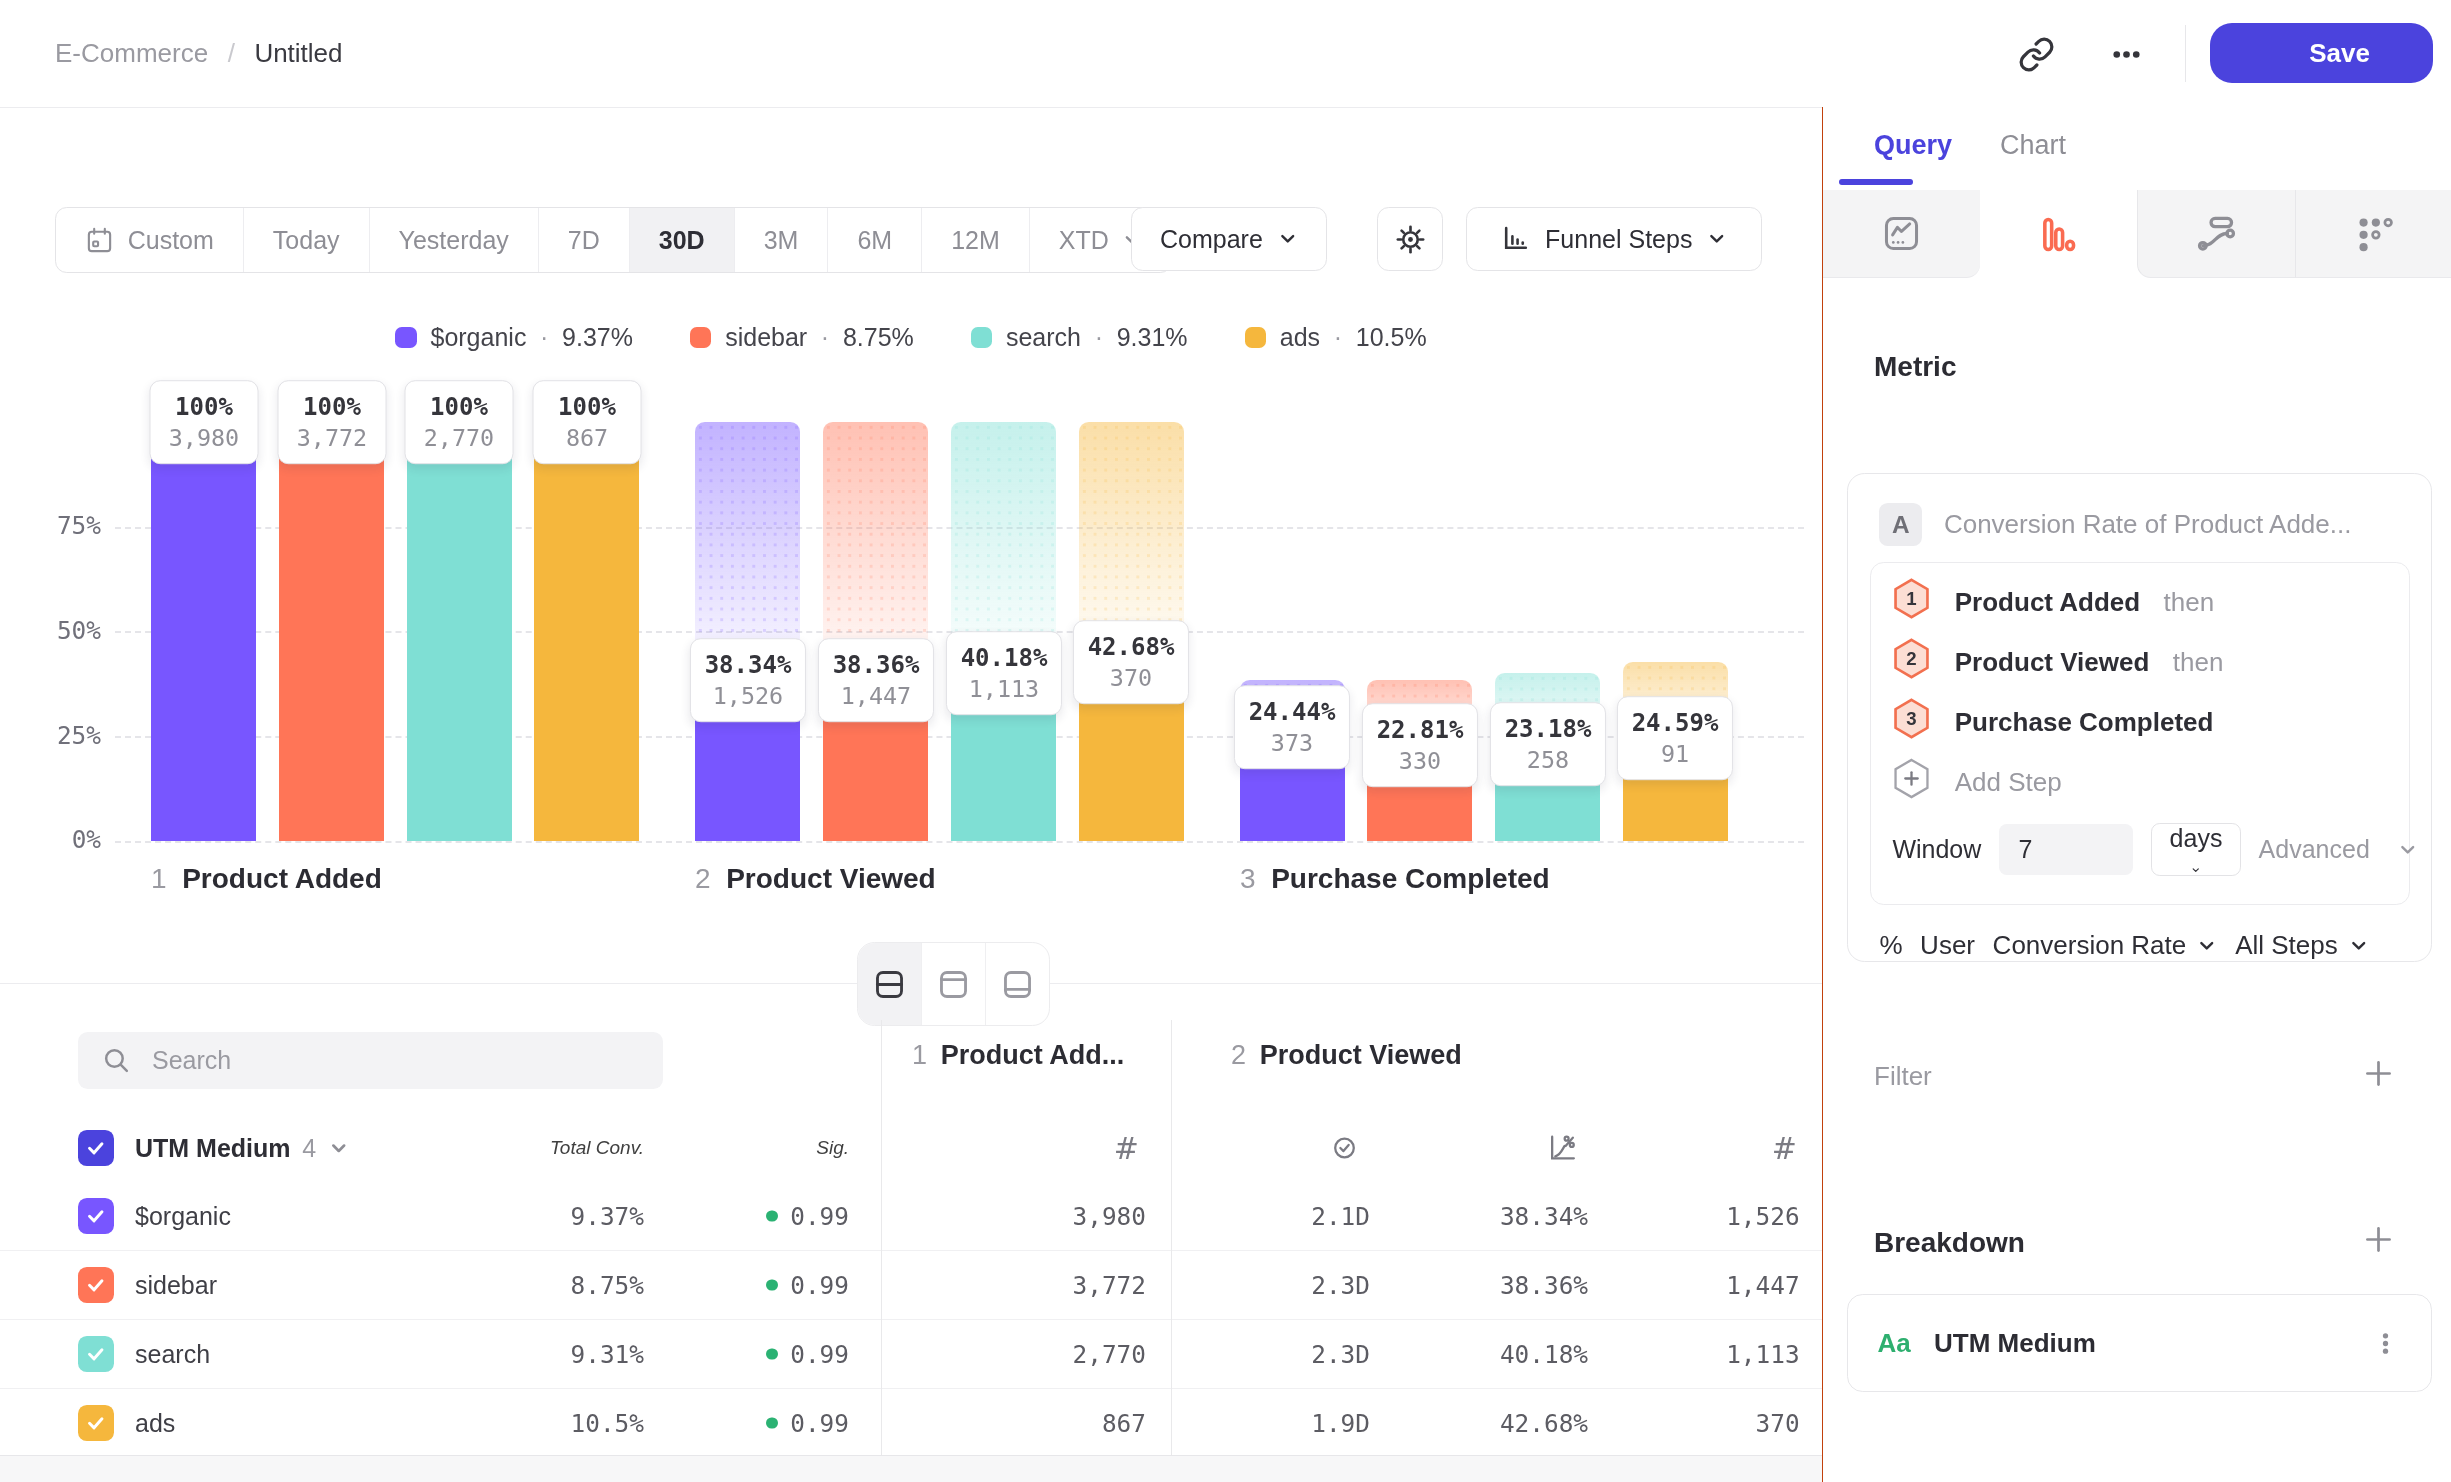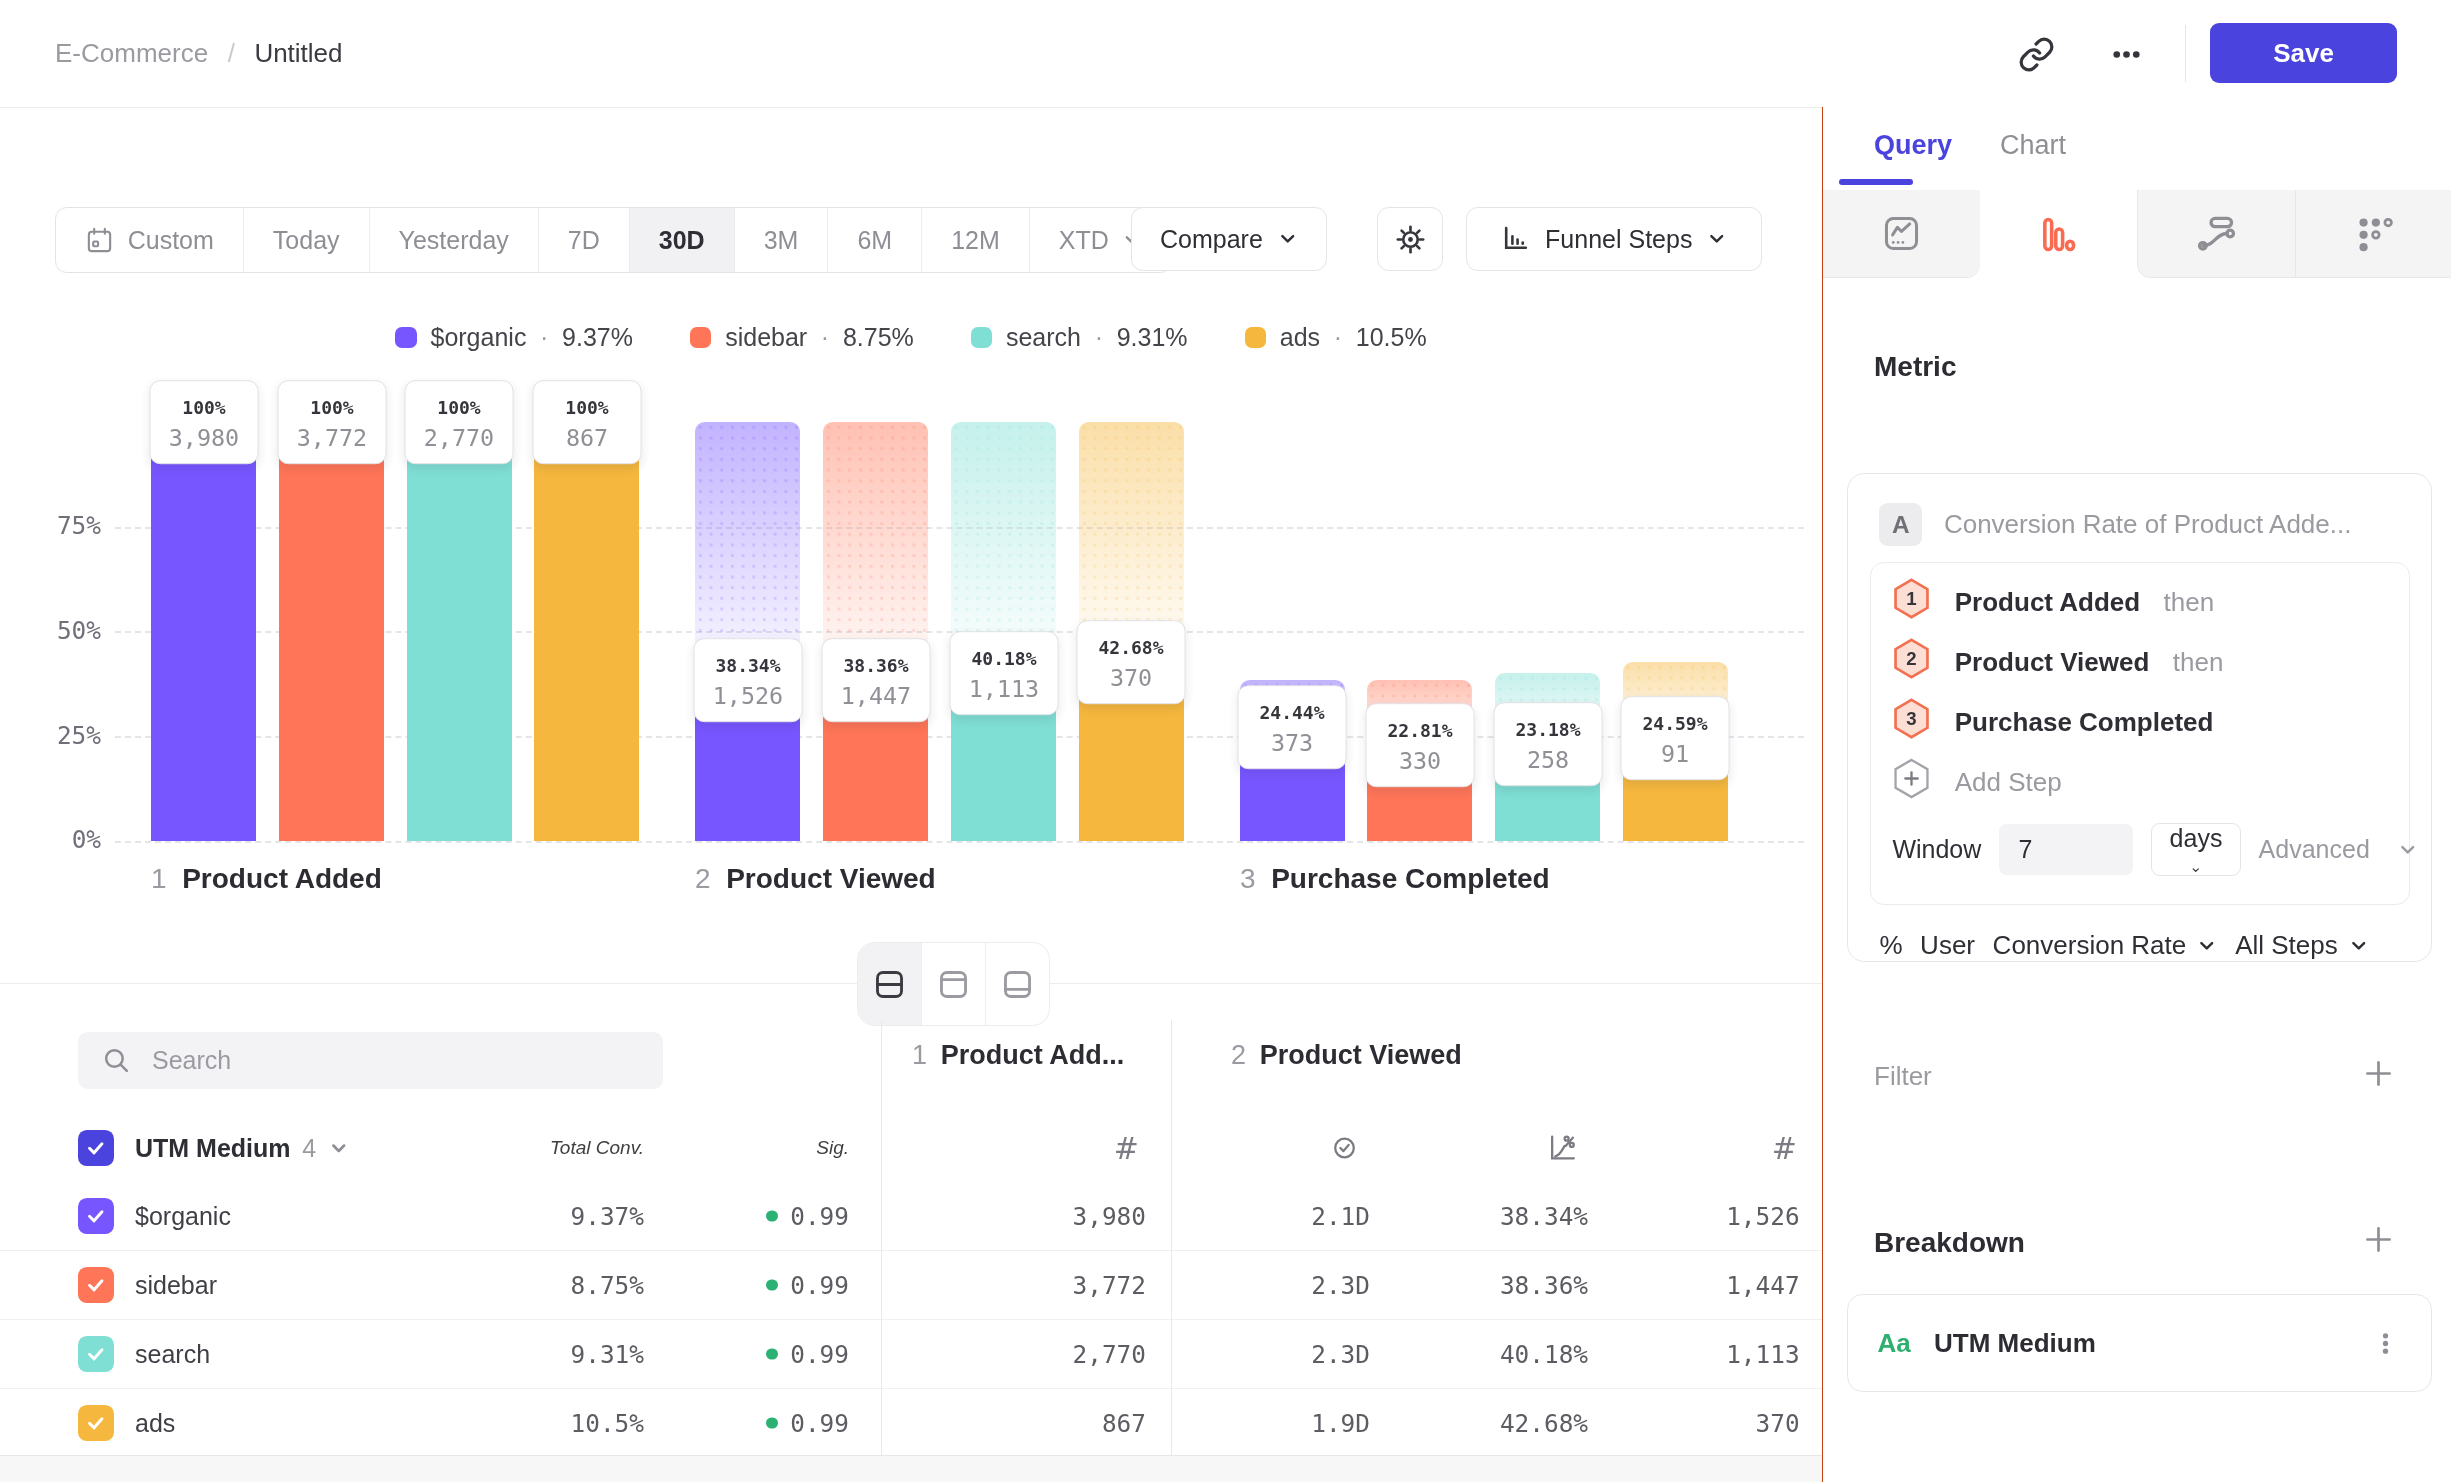--- a/index.html
+++ b/index.html
@@ -10,21 +10,21 @@
 
   
   .hdr{position:absolute;left:0;top:0;width:2452px;height:107px;background:#fff;border-bottom:1px solid #ececef;}
   .crumb{position:absolute;left:55px;top:0;height:107px;display:flex;align-items:center;gap:19.5px;font-size:26px;}
   .crumb .root{color:#9a9aa1;}
   .crumb .sep{color:#c9c9ce;}
   .crumb .cur{color:#3a3a41;font-weight:500;}
   .hbtn{position:absolute;top:33px;width:43px;height:43px;display:flex;align-items:center;justify-content:center;color:#35353b;}
   .hdiv{position:absolute;left:2185px;top:25px;width:1px;height:57px;background:#e7e7ea;}
   .save{position:absolute;left:2210px;top:23.4px;width:187px;height:60px;background:#4b43dd;color:#fff;
-    border:none;border-radius:9px;font-size:26px;font-weight:600;display:flex;align-items:center;justify-content:center;}
+    border:none;border-radius:22px;font-size:26px;font-weight:600;display:flex;align-items:center;justify-content:center;padding-left:36px;}
 
   
   .seg{position:absolute;left:55px;top:207px;height:64px;display:flex;align-items:stretch;
     border:1px solid #e4e4e7;border-radius:11.7px;background:#fff;overflow:hidden;}
   .seg .sg{display:flex;align-items:center;gap:13.7px;padding:0 29px;font-size:25px;color:#8e8e95;border-right:1px solid #ededf0;}
   .seg .sg:last-child{border-right:none;}
   .seg .sg.on{background:#f1f1f3;color:#2e2e35;font-weight:600;}
   .btn{position:absolute;top:207px;height:64px;border:1px solid #e4e4e7;border-radius:11.7px;background:#fff;
     display:flex;align-items:center;justify-content:center;gap:13.7px;font-size:25px;color:#2e2e35;box-sizing:border-box;}
   .chev{flex:0 0 auto;}
@@ -36,21 +36,21 @@
   .ldot{color:#9a9aa1;}
 
   
   #funnel-plot{position:absolute;left:0;top:371px;width:1822px;height:612px;}
   .grid{position:absolute;left:115px;width:1689px;border-top:2px dashed #e5e5e9;}
   .ytick{position:absolute;width:62px;text-align:right;left:39px;font-size:24.4px;color:#70707a;}
   .ghost{position:absolute;border-radius:9.8px 9.8px 0 0;}
   .bar{position:absolute;}
   .blbl{position:absolute;transform:translate(-50%,-50%);background:#fff;border:1px solid #e2e2e6;border-radius:10.7px;
     box-shadow:0 3.9px 9.8px rgba(40,40,70,.10);min-width:109px;padding:9.8px 13.7px;text-align:center;z-index:3;box-sizing:border-box;}
-  .blbl .p{font-size:18px;font-weight:700;color:#35353b;line-height:33px;}
+  .blbl .p{font-size:24px;font-weight:700;color:#35353b;line-height:33px;}
   .blbl .c{font-size:23.4px;color:#8f8f96;line-height:29px;}
   .steplab{position:absolute;top:492px;display:flex;align-items:baseline;gap:15.6px;font-size:28px;}
   .steplab .n{color:#9a9aa1;}
   .steplab .t{color:#2c2c33;font-weight:700;}
 
   
   .middiv{position:absolute;left:0;top:983px;width:1822px;height:1px;background:#ececef;}
   .toggles{position:absolute;left:857px;top:942px;width:191px;height:82px;background:#fff;border:1px solid #ececee;
     border-radius:17.6px;display:flex;overflow:hidden;}
   .tgl{flex:1;display:flex;align-items:center;justify-content:center;border-right:1px solid #efeff1;color:#9a9aa1;}

